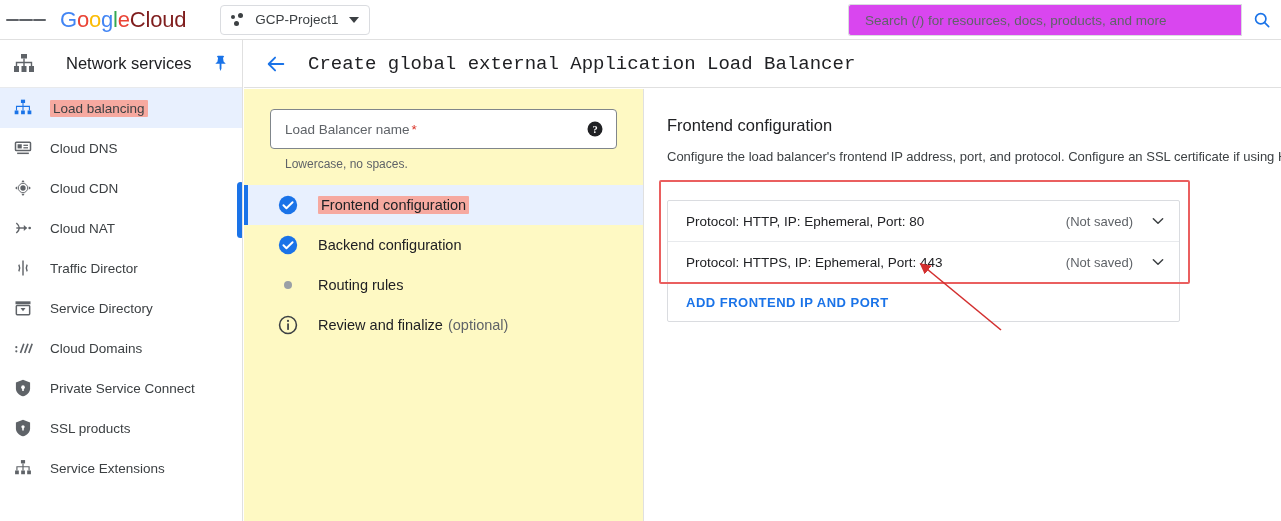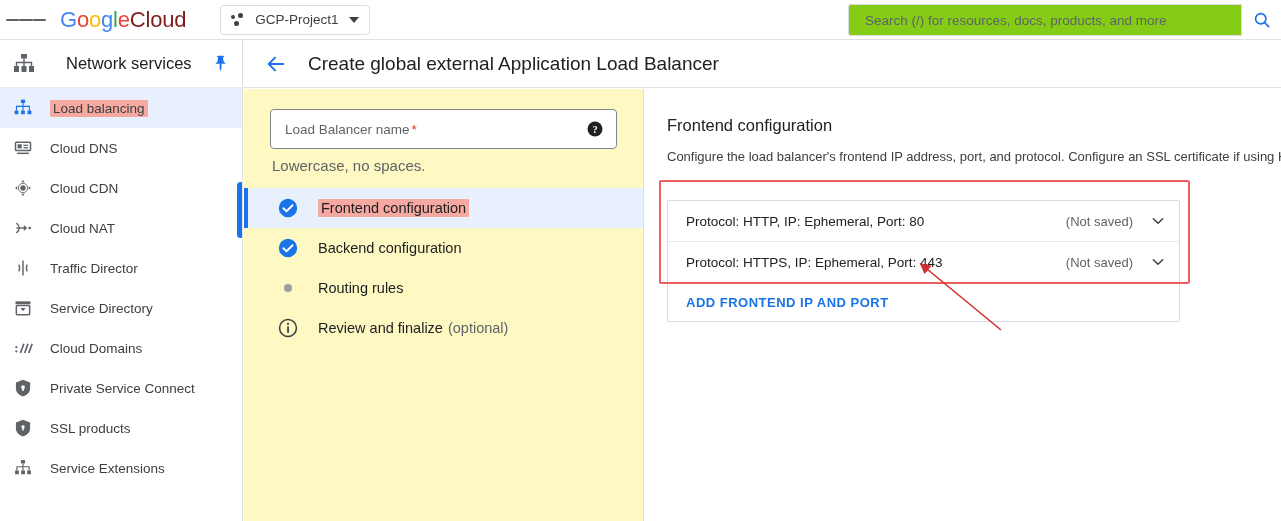--- a/index.html
+++ b/index.html
@@ -77,21 +77,21 @@
     width: 433px; height: 32px;
     display: flex; align-items: center;
   }
   .searchbox {
     flex: 1; height: 32px;
     border: 1px solid #dadce0;
     border-right: none;
     border-radius: 3px 0 0 3px;
     display: flex; align-items: center;
     padding-left: 14px;
-    background: #84cc16;
+    background: #d946ef;
   }
   .searchbox input {
     border: none; outline: none;
     font-family: "Liberation Sans", sans-serif;
     font-size: 13.5px; color: #3c4043;
     width: 100%; background: transparent;
   }
   .searchbox input::placeholder { color: #5f6368; }
   .searchbtn {
     width: 40px; height: 32px;
@@ -148,21 +148,21 @@
     border-bottom: 1px solid #e0e0e0;
     display: flex; align-items: center;
   }
   .backbtn {
     width: 36px; height: 36px; margin-left: 14px;
     display: flex; align-items: center; justify-content: center;
     cursor: pointer;
   }
   .pagetitle {
     margin-left: 14px;
-    font-size: 19px; color: #202124; white-space: nowrap;
+    font-size: 19px; color: #202124; white-space: nowrap; font-family: Liberation Mono, monospace;
   }
 
   
   .stepcol {
     position: absolute; top: 89px; left: 244px;
     width: 400px; height: 432px;
     background: #fef9c3;
     border-right: 1px solid #e0e0e0;
   }
   .namefield {
@@ -171,22 +171,22 @@
     border: 1px solid #80868b;
     border-radius: 4px;
     display: flex; align-items: center;
     padding: 0 12px 0 14px;
     background: #fff;
   }
   .namefield .ph { font-size: 13.5px; color: #5f6368; flex: 1; }
   .namefield .ph .req { color: #d93025; margin-left: 2px; }
   .helpicon { width: 18px; height: 18px; cursor: pointer; }
   .hint {
-    margin: 8px 26px 0 28px;
-    font-size: 15px; color: #5f6368;
+    margin: 8px 26px 0 41px;
+    font-size: 12px; color: #5f6368;
   }
 
   .steps { margin-top: 14px; }
   .step {
     height: 40px;
     display: flex; align-items: center;
     padding-left: 32px;
     cursor: pointer;
     position: relative;
   }

